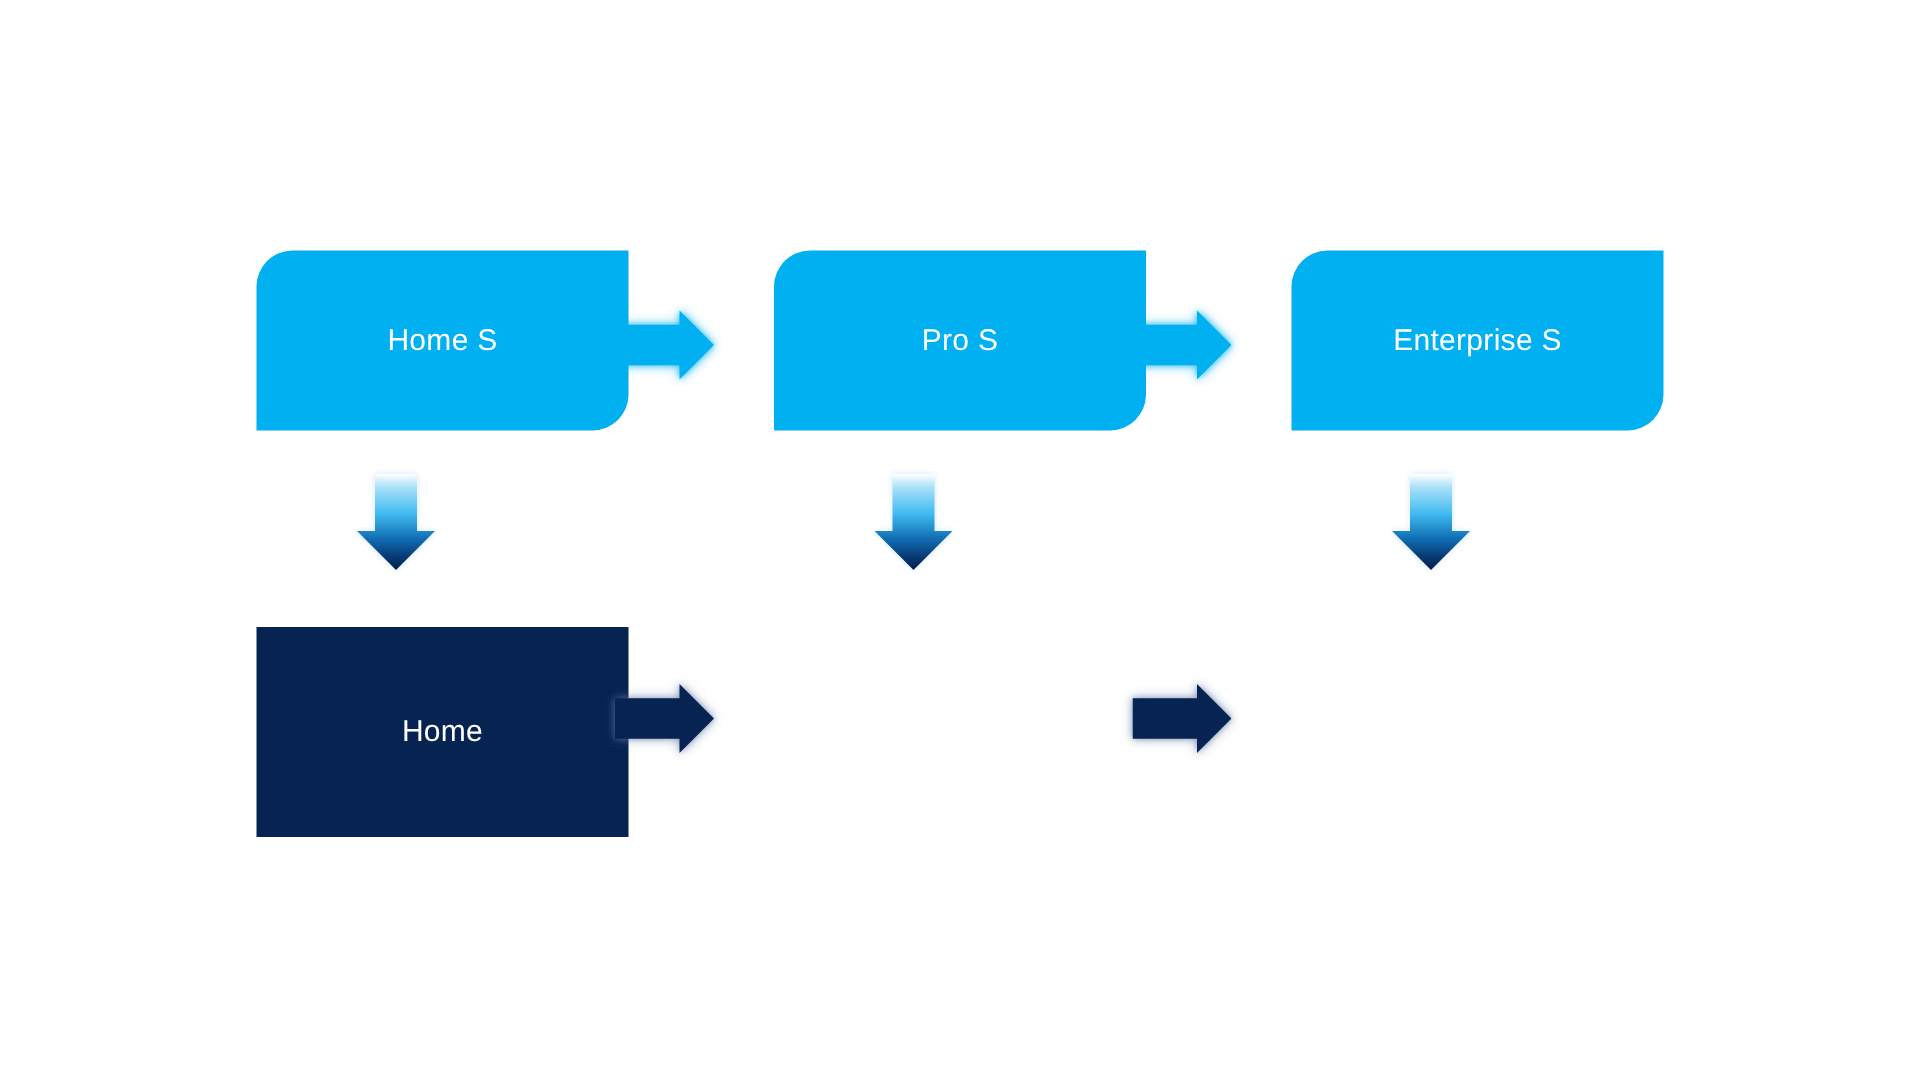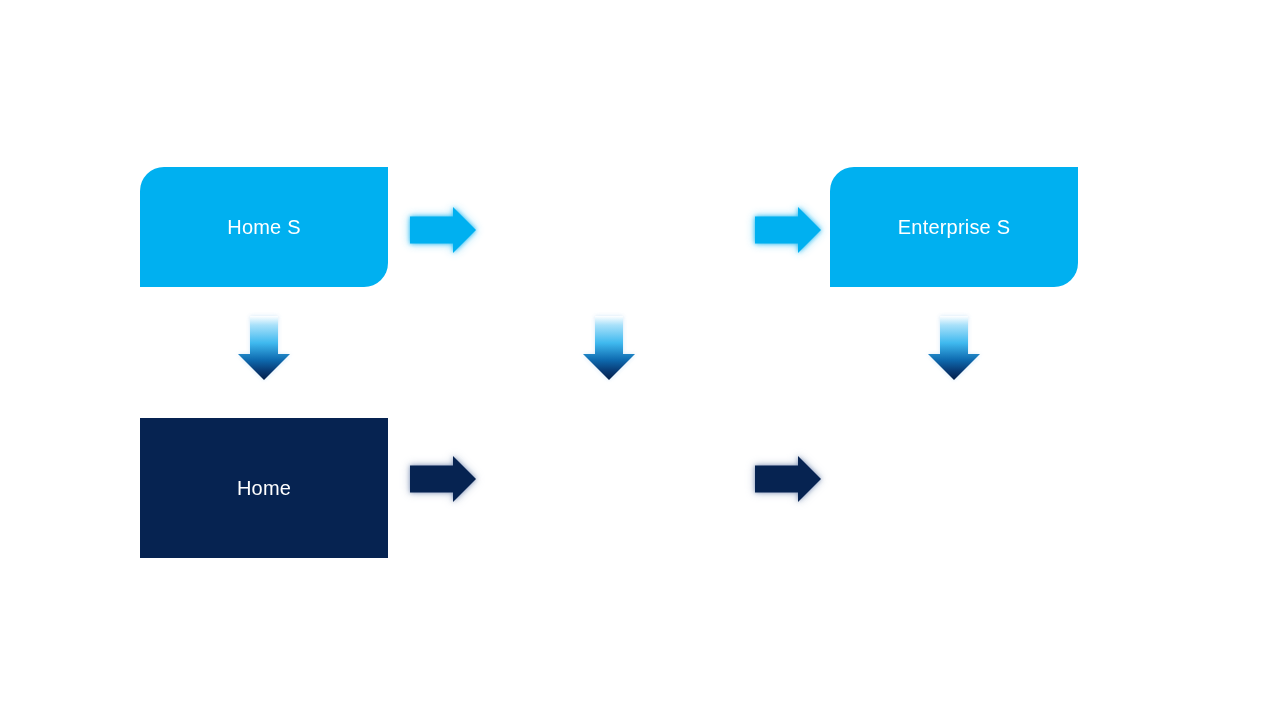--- a/index.html
+++ b/index.html
@@ -18,20 +18,21 @@
   .box {
     position: absolute;
     width: 248px;
     display: flex;
     align-items: center;
     justify-content: center;
     color: #ffffff;
     font-size: 20px;
     letter-spacing: 0.2px;
     text-align: center;
+    margin-left: 31px;
   }
   .box--light {
     top: 167px;
     height: 120px;
     background: #00b0f0;
     border-radius: 24px 0 24px 0;
   }
   .box--dark {
     top: 418px;
     height: 140px;
@@ -89,20 +90,23 @@
         <stop offset="0.68" stop-color="#0f6cb1"></stop>
         <stop offset="0.86" stop-color="#083a74"></stop>
         <stop offset="1" stop-color="#041f4a"></stop>
       </linearGradient>
     </defs>
   </svg>
 
   <div class="box box--light col1">
     <span>Home S</span>
   </div>
+  <div class="box box--light col2">
+    <span>Pro S</span>
+  </div>
   <div class="box box--light col3">
     <span>Enterprise S</span>
   </div>
 
   <svg class="arrow-right arrow-right--light gap1" viewBox="0 0 66 46">
     <path d="M0 9.5 L43 9.5 L43 0 L66 23 L43 46 L43 36.5 L0 36.5 Z" fill="#00b0f0"></path>
   </svg>
   <svg class="arrow-right arrow-right--light gap2" viewBox="0 0 66 46">
     <path d="M0 9.5 L43 9.5 L43 0 L66 23 L43 46 L43 36.5 L0 36.5 Z" fill="#00b0f0"></path>
   </svg>

